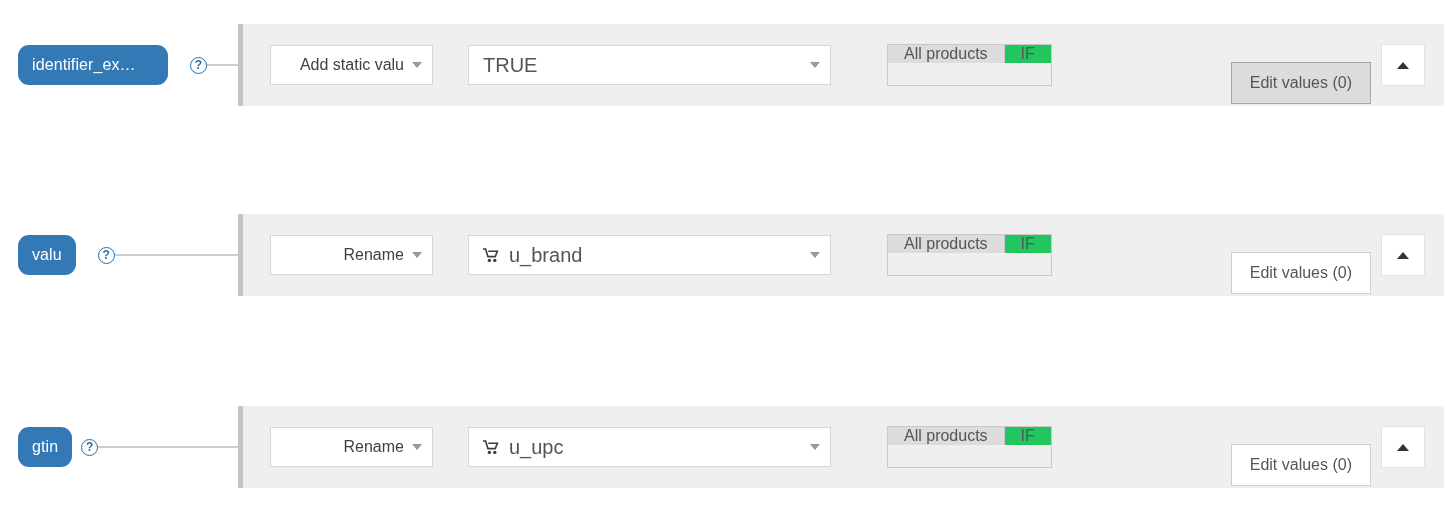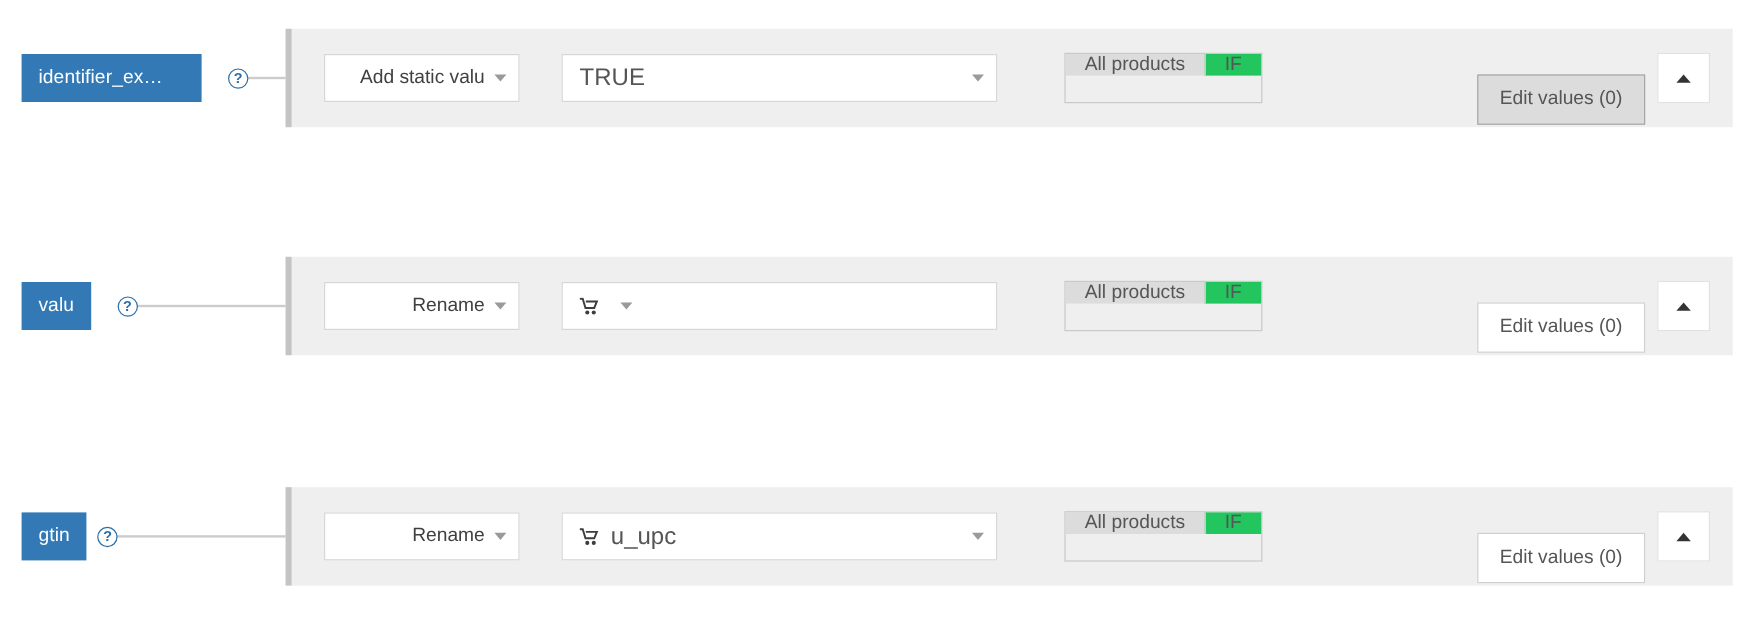--- a/index.html
+++ b/index.html
@@ -42,20 +42,21 @@
     box-sizing: border-box;
     background: #3379b5;
     color: #ffffff;
     font-size: 16px;
     line-height: 40px;
     padding: 0 14px;
     white-space: nowrap;
     overflow: hidden;
     text-overflow: ellipsis;
     letter-spacing: 0.1px;
+    border-radius: 11px;
   }
   .field-tag.truncated { width: 150px; padding-right: 6px; }
 
   .help-icon {
     position: relative;
     z-index: 3;
     flex: 0 0 auto;
     width: 17px;
     height: 17px;
     border-radius: 50%;
@@ -263,20 +264,21 @@
       <span class="caret-down"></span>
     </div>
     <div class="ctl value-select">
       <span class="cart-icon">
         <svg width="17" height="15" viewBox="0 0 17 15" aria-hidden="true">
           <path d="M0 1h2.6l2.3 7.6h7.3l2.2-5.4H5.2" fill="none" stroke="#3d3d3d" stroke-width="1.6"></path>
           <circle cx="6.4" cy="12.4" r="1.7" fill="#3d3d3d"></circle>
           <circle cx="11.8" cy="12.4" r="1.7" fill="#3d3d3d"></circle>
         </svg>
       </span>
+      <span class="sel-text">u_brand</span>
       <span class="caret-down"></span>
     </div>
     <div class="scope-group">
       <div class="scope-btn active">All products</div>
       <div class="scope-btn">IF</div>
     </div>
     <div class="right-tools">
       <div class="edit-values-btn">Edit values (0)</div>
       <div class="collapse-btn">
         <span class="caret-up"></span>

